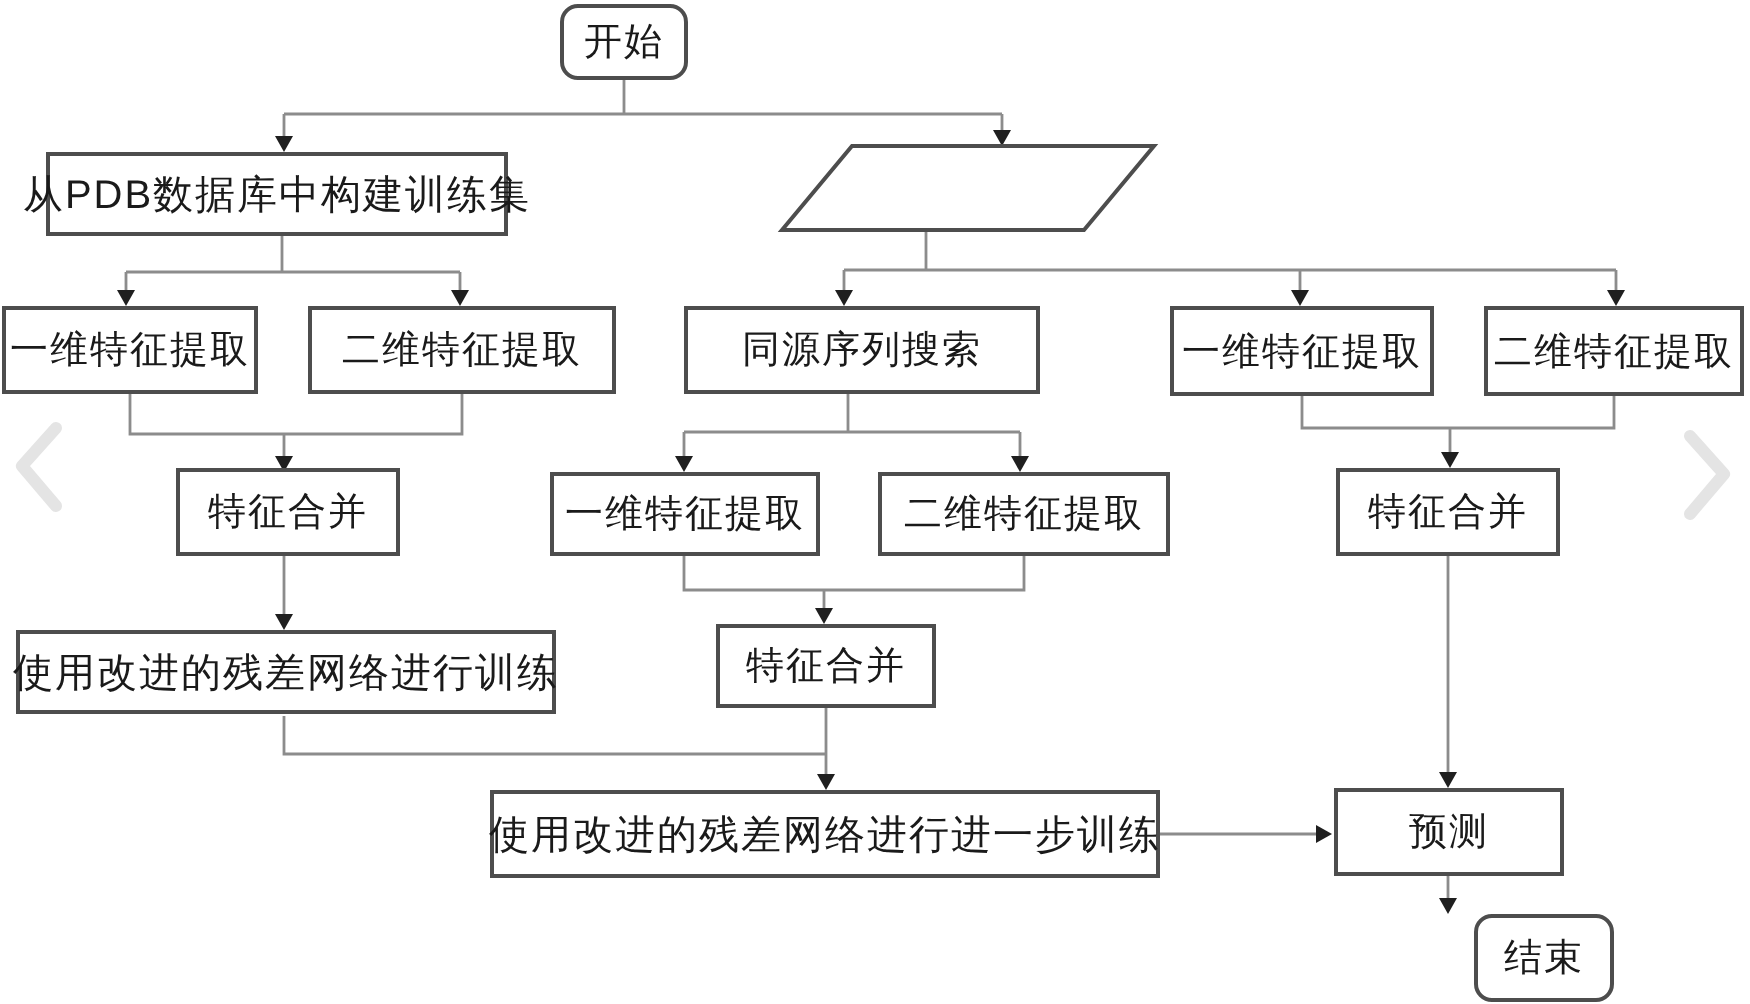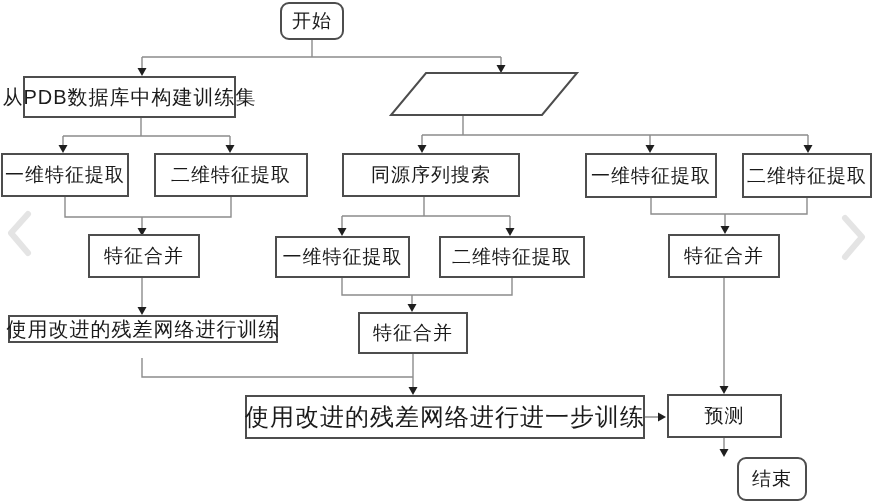--- a/index.html
+++ b/index.html
@@ -100,21 +100,21 @@
     <polygon class="shape" points="426,73 577,73 542,115 391,115"></polygon>
 
     <polyline class="chev" points="28,214 11,233 28,253"></polyline>
     <polyline class="chev" points="845,218 862,237 845,257"></polyline>
   </svg>
 
   <div class="node rounded" style="left:280px;top:2px;width:64px;height:38px;">
     <span>开始</span>
   </div>
 
-  <div class="node" style="left:23px;top:76px;width:213px;height:42px;font-size:20px;">
+  <div class="node" style="left:23px;top:76px;width:231px;height:42px;font-size:20px;">
     <span>从PDB数据库中构建训练集</span>
   </div>
 
 
   <div class="node" style="left:1px;top:153px;width:128px;height:44px;">
     <span>一维特征提取</span>
   </div>
 
   <div class="node" style="left:154px;top:153px;width:154px;height:44px;">
     <span>二维特征提取</span>
@@ -141,29 +141,29 @@
   </div>
 
   <div class="node" style="left:439px;top:236px;width:146px;height:42px;">
     <span>二维特征提取</span>
   </div>
 
   <div class="node" style="left:668px;top:234px;width:112px;height:44px;">
     <span>特征合并</span>
   </div>
 
-  <div class="node" style="left:8px;top:315px;width:270px;height:28px;font-size:20px;font-family:Liberation Serif, serif;">
+  <div class="node" style="left:8px;top:315px;width:270px;height:42px;font-size:20px;font-family:Liberation Serif, serif;">
     <span>使用改进的残差网络进行训练</span>
   </div>
 
   <div class="node" style="left:358px;top:312px;width:110px;height:42px;">
     <span>特征合并</span>
   </div>
 
-  <div class="node" style="left:245px;top:395px;width:400px;height:44px;font-size:24px;">
+  <div class="node" style="left:245px;top:395px;width:335px;height:44px;font-size:20px;">
     <span>使用改进的残差网络进行进一步训练</span>
   </div>
 
   <div class="node" style="left:667px;top:394px;width:115px;height:44px;">
     <span>预测</span>
   </div>
 
   <div class="node rounded" style="left:689px;top:457px;width:70px;height:44px;margin-left:48px;">
     <span>结束</span>
   </div>

